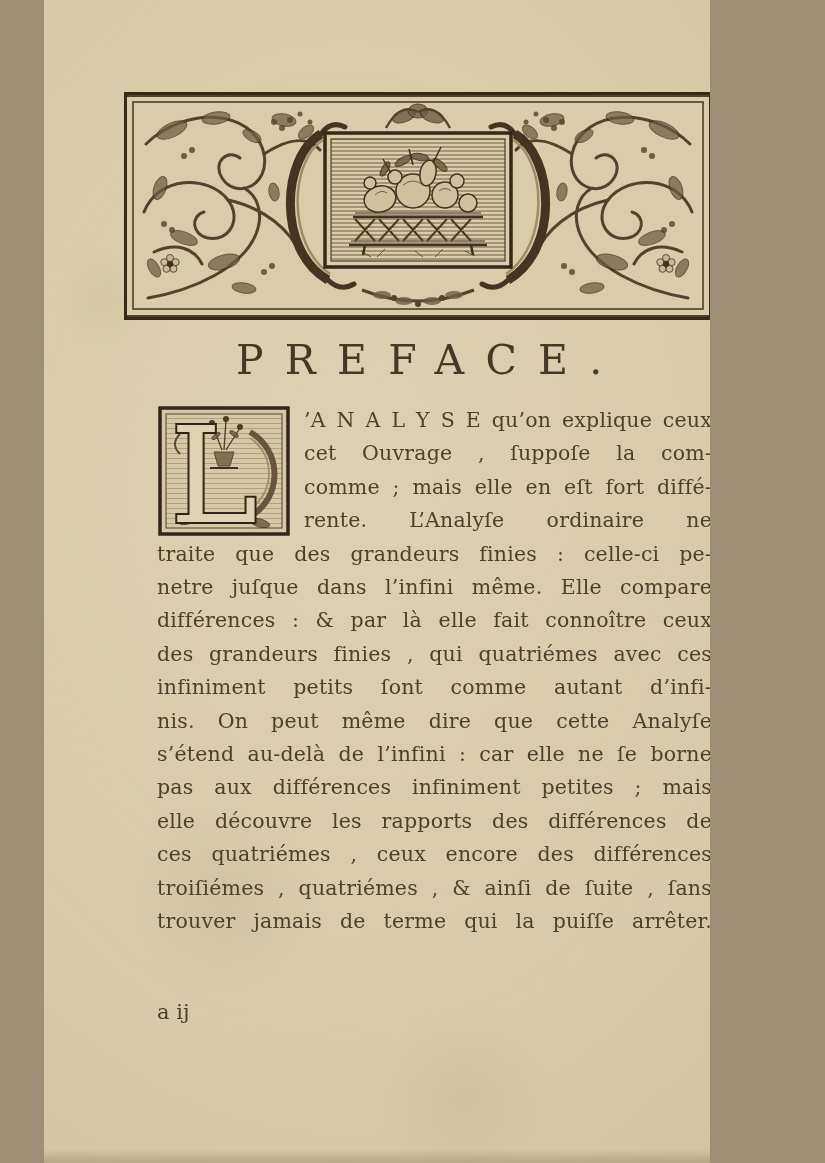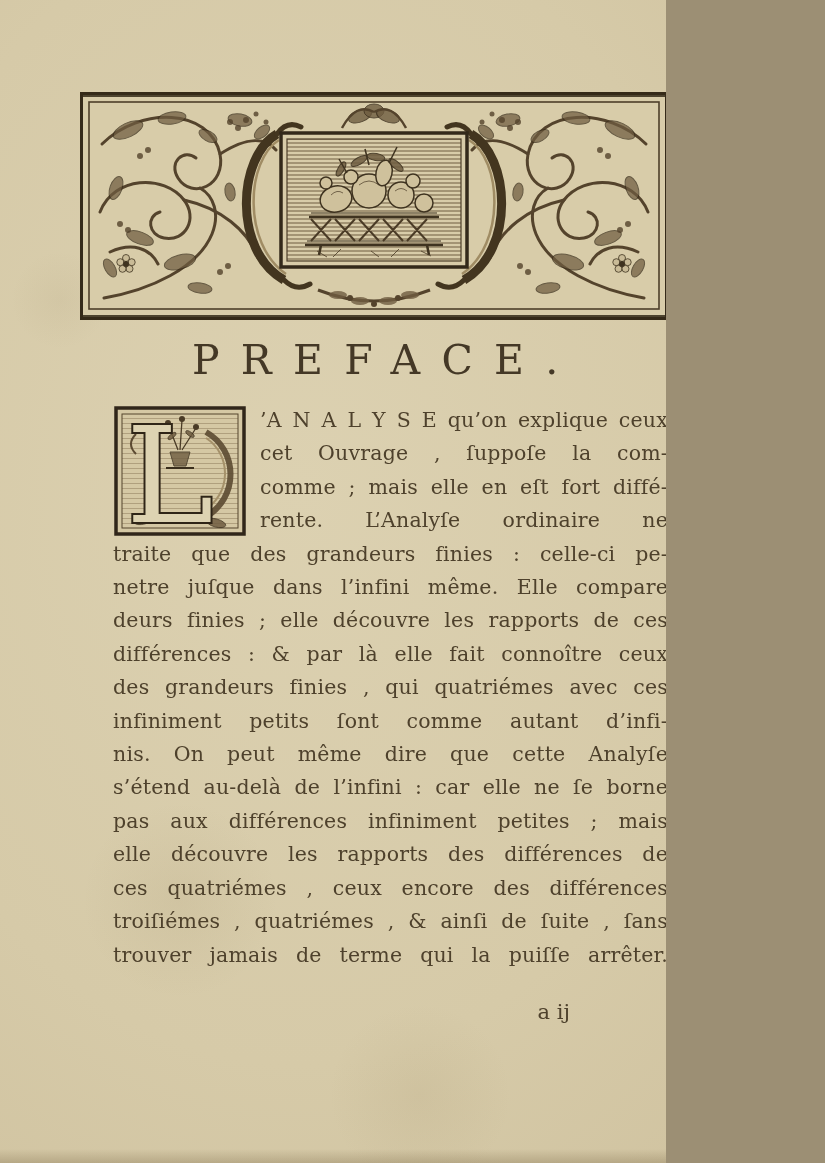--- a/index.html
+++ b/index.html
@@ -1,20 +1,21 @@
 <!DOCTYPE html>
 <html style="--paper: #d6caa8; --paper-light: #dcd1b1; --paper-dark: #cdbf9c; --ink: #4e412c; --ink-strong: #443826; --engraving: #54432c;"><head>
 <meta charset="utf-8">
 <style>
   html,body { margin:0; padding:0; background:#9c8f74; }
   .page {
     position:relative; width:666px; height:1163px; overflow:hidden;
     background: radial-gradient(ellipse 120% 90% at 45% 42%, var(--paper-light,#dcd1b1) 0%, var(--paper,#d6caa8) 55%, var(--paper-dark,#cdbf9c) 100%);
     font-family:"DejaVu Serif","Liberation Serif",serif;
     color: var(--ink,#4e412c);
+    margin-left: 44px;
   }
   .page::before {
     content:""; position:absolute; inset:0; pointer-events:none;
     background:
       radial-gradient(circle 90px  at 640px 180px,  rgba(120,100,60,.10), transparent 70%),
       radial-gradient(circle 140px at 180px 900px,  rgba(120,100,60,.08), transparent 70%),
       radial-gradient(circle 60px  at 700px 600px,  rgba(120,100,60,.07), transparent 70%),
       radial-gradient(circle 130px at 420px 1095px, rgba(150,130,90,.10), transparent 70%),
       radial-gradient(circle 70px  at 60px  300px,  rgba(120,100,60,.06), transparent 70%);
   }
@@ -29,21 +30,21 @@
     color:var(--ink-strong,#473a28); white-space:nowrap;
   }
   .para {
     position:absolute; left:113px; top:404px; width:555px;
     font-size:20.5px; line-height:33.4px; word-spacing:1.5px; letter-spacing:.2px;
   }
   .initial { float:left; width:132px; height:130px; margin:2px 14px 0 1px; }
   .line { text-align:justify; text-align-last:justify; }
   .signature {
     position:absolute; left:113px; top:1000px; width:457px;
-    text-align:right; font-size:21px; color:var(--ink,#4e412c);
+    text-align:left; font-size:21px; color:var(--ink,#4e412c);
   }
 </style>
 </head>
 <body>
 
 <div class="page">
 
   <svg class="headpiece" viewBox="0 0 588 228" xmlns="http://www.w3.org/2000/svg">
     <defs>
       <pattern id="hatch" width="6" height="4" patternUnits="userSpaceOnUse">
@@ -212,21 +213,20 @@
 
       <text x="12" y="116" font-size="132" font-family="'DejaVu Serif',serif" fill="#ddd3b2" stroke="#2f2517" stroke-width="4" paint-order="stroke">L</text>
     </svg>
 
     <div class="line">’A N A L Y S E qu’on explique ceux</div>
     <div class="line">cet Ouvrage , ſuppoſe la com-</div>
     <div class="line">comme ; mais elle en eſt fort diffé-</div>
     <div class="line">rente. L’Analyſe ordinaire ne</div>
     <div class="line">traite que des grandeurs finies : celle-ci pe-</div>
     <div class="line">netre juſque dans l’infini même. Elle compare</div>
-    <div class="line">deurs finies ; elle découvre les rapports de ces</div>
     <div class="line">différences : &amp; par là elle fait connoître ceux</div>
     <div class="line">des grandeurs finies , qui quatriémes avec ces</div>
     <div class="line">infiniment petits ſont comme autant d’infi-</div>
     <div class="line">nis. On peut même dire que cette Analyſe</div>
     <div class="line">s’étend au-delà de l’infini : car elle ne ſe borne</div>
     <div class="line">pas aux différences infiniment petites ; mais</div>
     <div class="line">elle découvre les rapports des différences de</div>
     <div class="line">ces quatriémes , ceux encore des différences</div>
     <div class="line">troiſiémes , quatriémes , &amp; ainſi de ſuite , ſans</div>
     <div class="line">trouver jamais de terme qui la puiſſe arrêter.</div>

